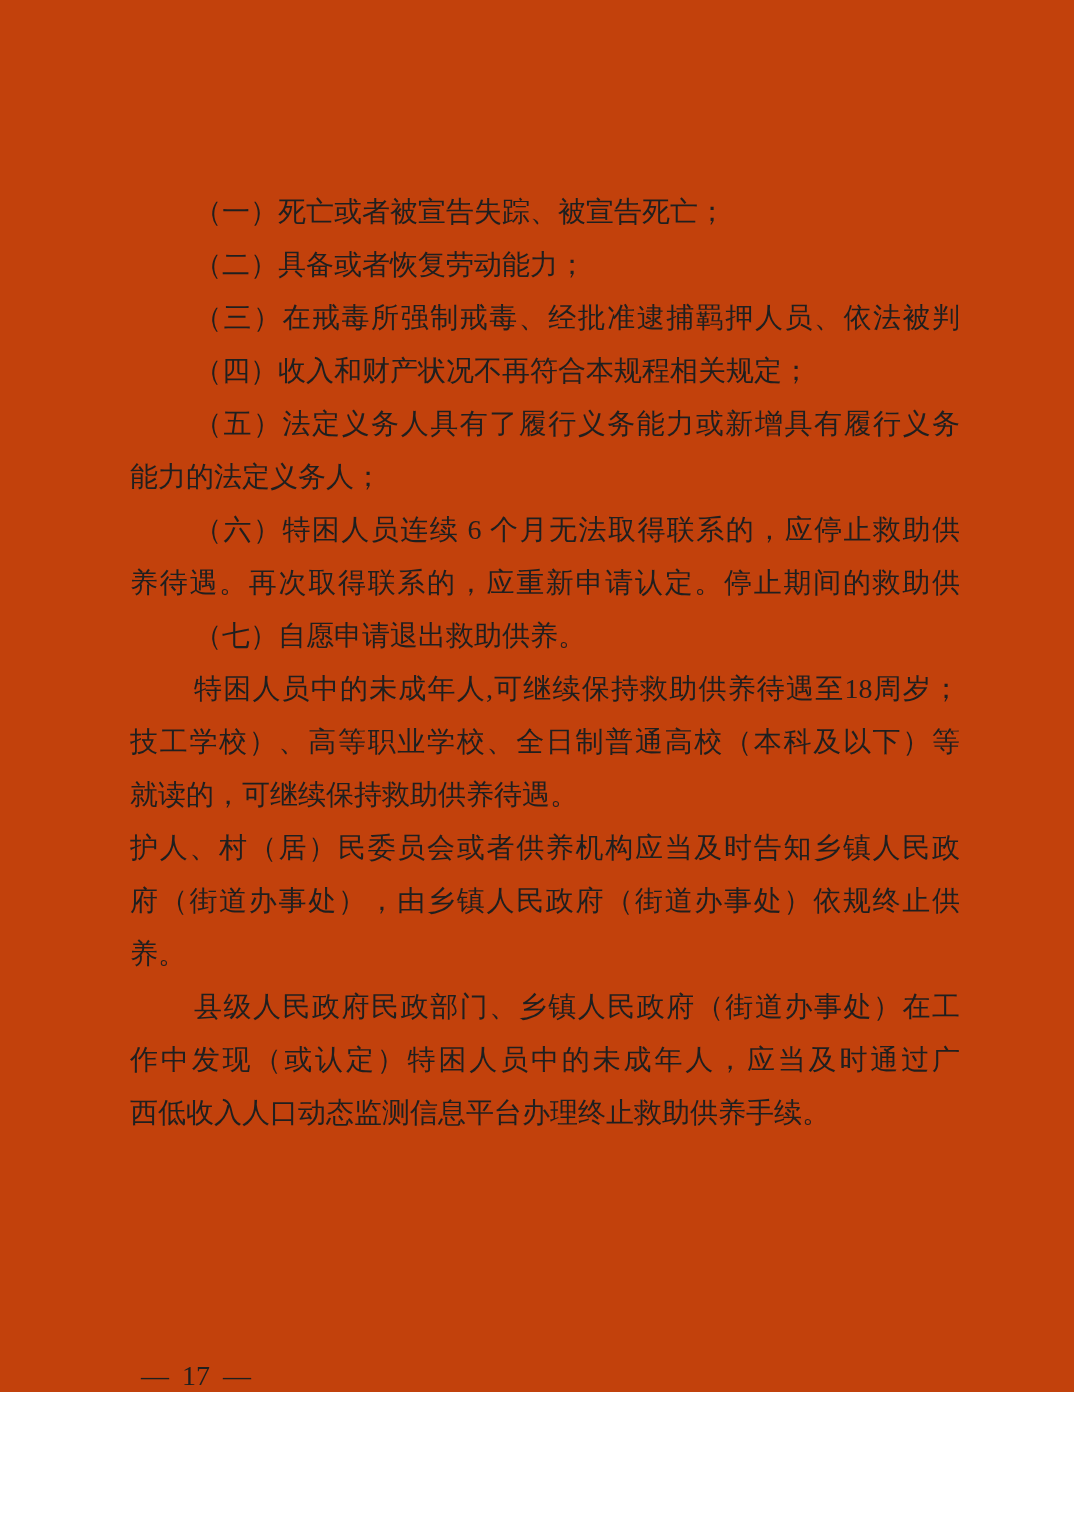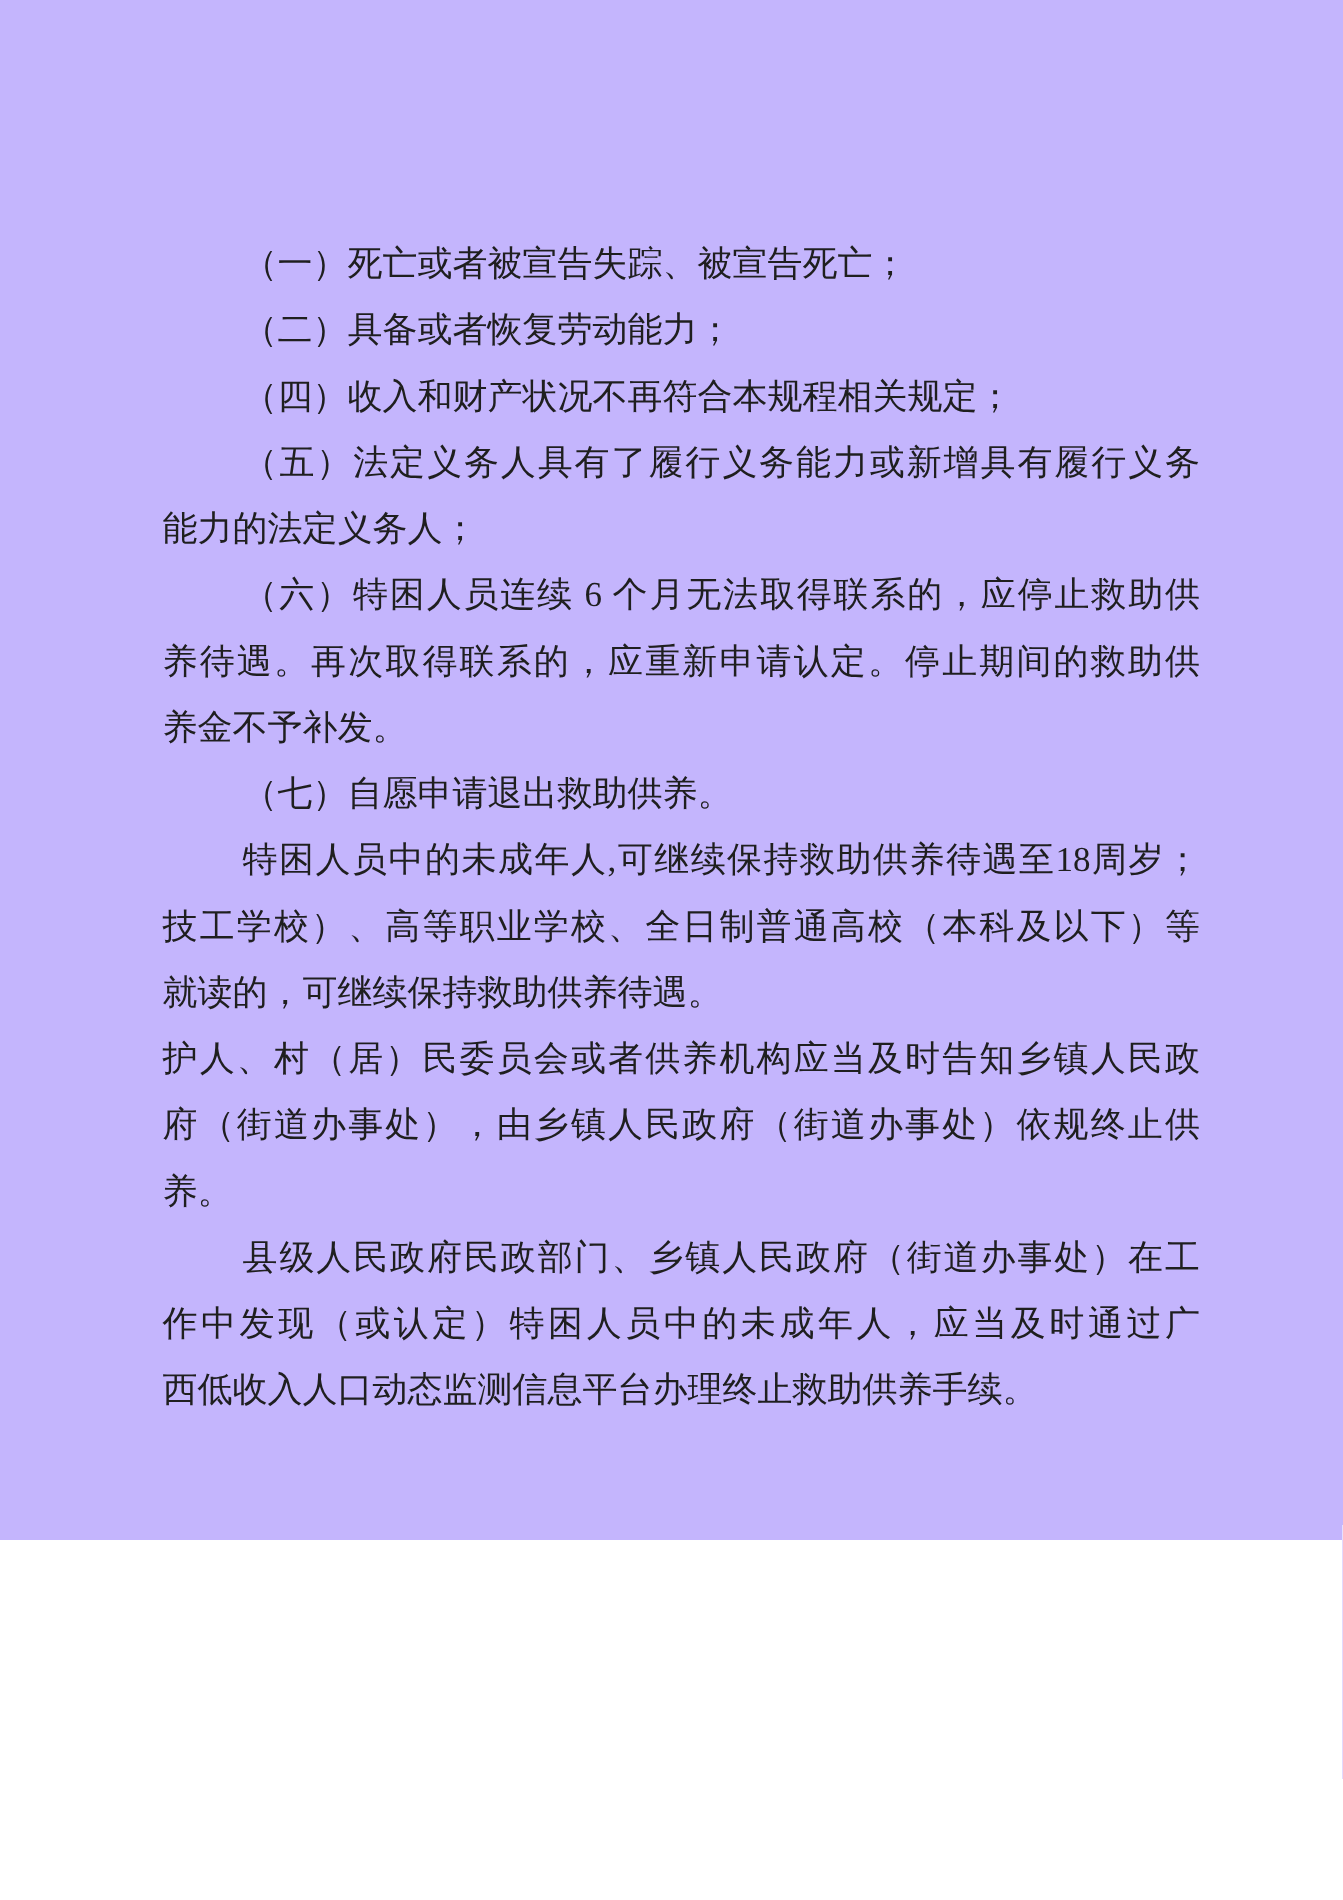--- a/index.html
+++ b/index.html
@@ -3,22 +3,22 @@
 <meta charset="utf-8">
 <style>
   html, body {
     margin: 0;
     padding: 0;
     background: #ffffff;
   }
   .page {
     position: relative;
     width: 1074px;
-    height: 1232px;
-    background: #c4b5fd;
+    height: 1392px;
+    background: #c2410c;
     overflow: hidden;
     font-family: "Liberation Serif", serif;
     color: #1f1f1f;
   }
   .body-text {
     position: absolute;
     left: 130px;
     top: 185px;
     width: 830px;
     font-size: 28px;
@@ -58,26 +58,26 @@
   }
 </style>
 </head>
 <body>
 
 <div class="page">
 
   <main class="body-text">
       <div class="line indent">（一）死亡或者被宣告失踪、被宣告死亡；</div>
       <div class="line indent">（二）具备或者恢复劳动能力；</div>
+      <div class="line fill indent">（三）在戒毒所强制戒毒、经批准逮捕羁押人员、依法被判</div>
       <div class="line indent">（四）收入和财产状况不再符合本规程相关规定；</div>
       <div class="line fill indent">（五）法定义务人具有了履行义务能力或新增具有履行义务</div>
       <div class="line">能力的法定义务人；</div>
       <div class="line fill indent">（六）特困人员连续 6 个月无法取得联系的，应停止救助供</div>
       <div class="line fill">养待遇。再次取得联系的，应重新申请认定。停止期间的救助供</div>
-      <div class="line">养金不予补发。</div>
       <div class="line indent">（七）自愿申请退出救助供养。</div>
       <div class="line fill indent">特困人员中的未成年人,可继续保持救助供养待遇至18周岁；</div>
       <div class="line fill">技工学校）、高等职业学校、全日制普通高校（本科及以下）等</div>
       <div class="line">就读的，可继续保持救助供养待遇。</div>
       <div class="line fill">护人、村（居）民委员会或者供养机构应当及时告知乡镇人民政</div>
       <div class="line fill">府（街道办事处），由乡镇人民政府（街道办事处）依规终止供</div>
       <div class="line">养。</div>
       <div class="line fill indent">县级人民政府民政部门、乡镇人民政府（街道办事处）在工</div>
       <div class="line fill">作中发现（或认定）特困人员中的未成年人，应当及时通过广</div>
       <div class="line">西低收入人口动态监测信息平台办理终止救助供养手续。</div>

